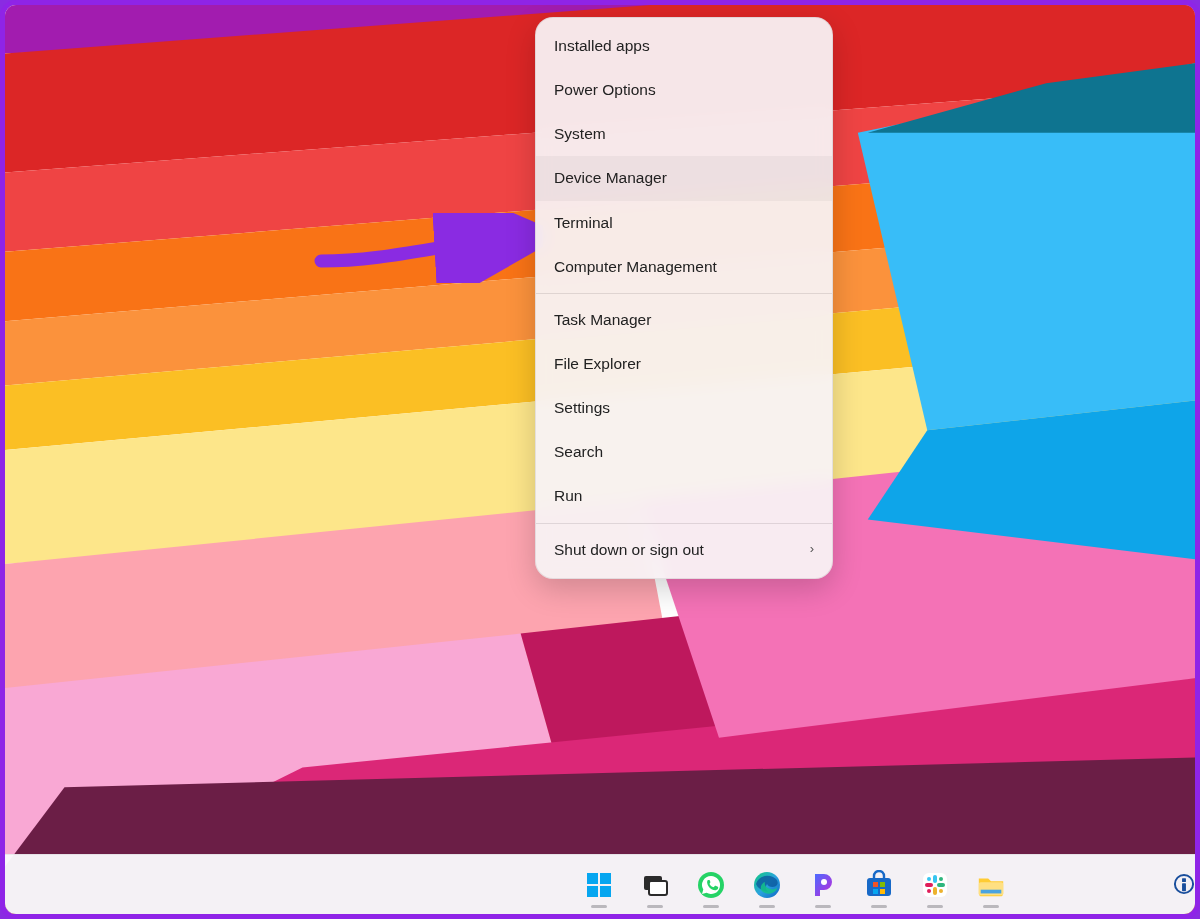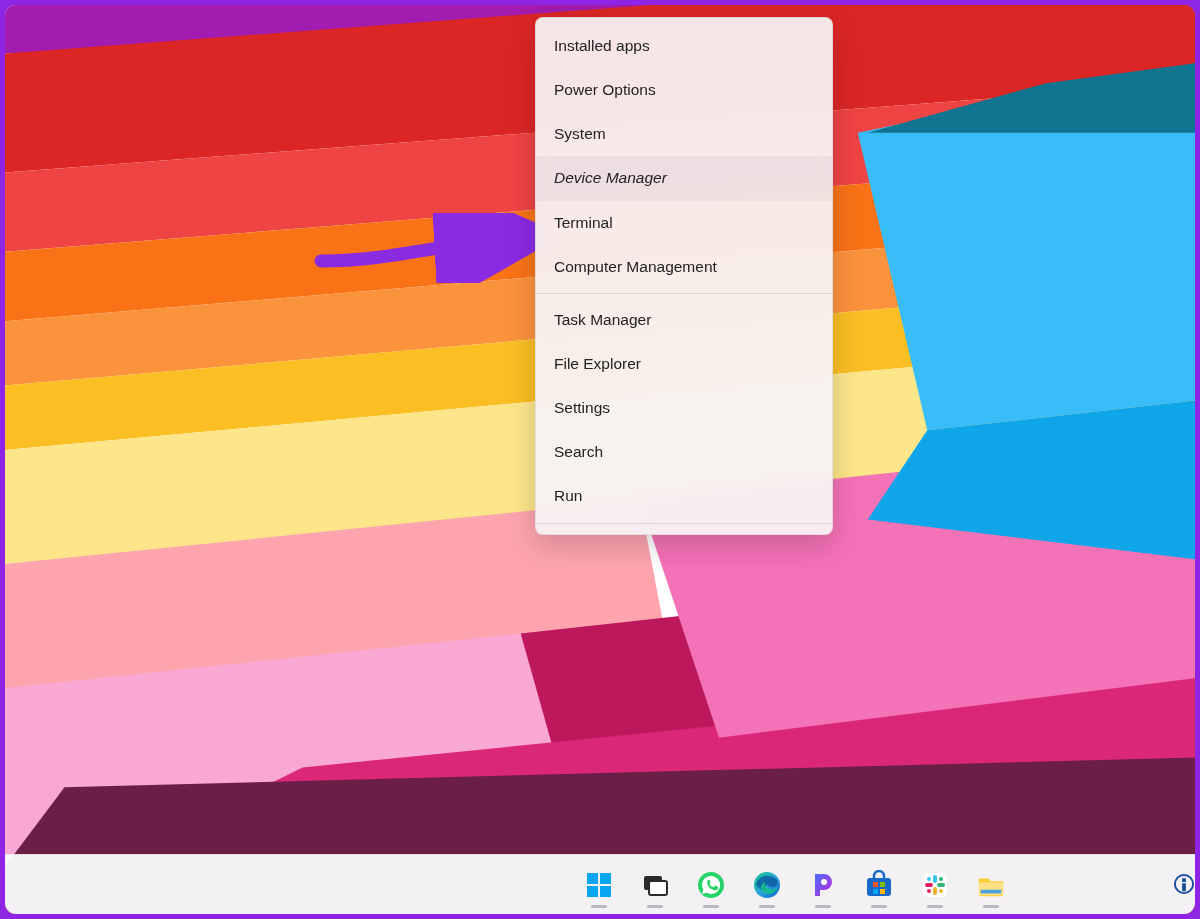--- a/index.html
+++ b/index.html
@@ -26,37 +26,36 @@
 
   
   .context-menu {
     position: absolute;
     left: 530px;
     top: 12px;
     width: 298px;
     background: rgba(248, 242, 244, 0.94);
     backdrop-filter: blur(8px);
     border: 1px solid rgba(0,0,0,0.08);
-    border-radius: 8px;
+    border-radius: 18px;
     box-shadow: 0 10px 30px rgba(0,0,0,0.18);
     padding: 6px 0;
     font-size: 15.5px;
     color: #222;
   }
   .menu-item {
     padding: 12px 18px;
     display: flex;
     align-items: center;
     justify-content: space-between;
     cursor: default;
     line-height: 1.3;
   }
   .menu-item.hover {
     background: rgba(0,0,0,0.04);
-    font-style: italic;
   }
   .menu-sep {
     height: 1px;
     background: rgba(0,0,0,0.1);
     margin: 4px 0;
   }
   .chev {
     font-size: 13px;
     color: #555;
   }
@@ -187,20 +186,24 @@
     <div class="menu-item">
       <span>Settings</span>
     </div>
     <div class="menu-item">
       <span>Search</span>
     </div>
     <div class="menu-item">
       <span>Run</span>
     </div>
     <div class="menu-sep"></div>
+    <div class="menu-item">
+      <span>Shut down or sign out</span>
+      <span class="chev">›</span>
+    </div>
   </div>
 
 <div class="taskbar">
   <div class="taskbar-center" id="tb">
       <div class="tb-btn running">
         <div class="tb-icon">
           <svg width="28" height="28" viewBox="0 0 28 28">
         <rect x="2" y="2" width="11" height="11" fill="#06a6f0"></rect>
         <rect x="15" y="2" width="11" height="11" fill="#06a6f0"></rect>
         <rect x="2" y="15" width="11" height="11" fill="#06a6f0"></rect>

